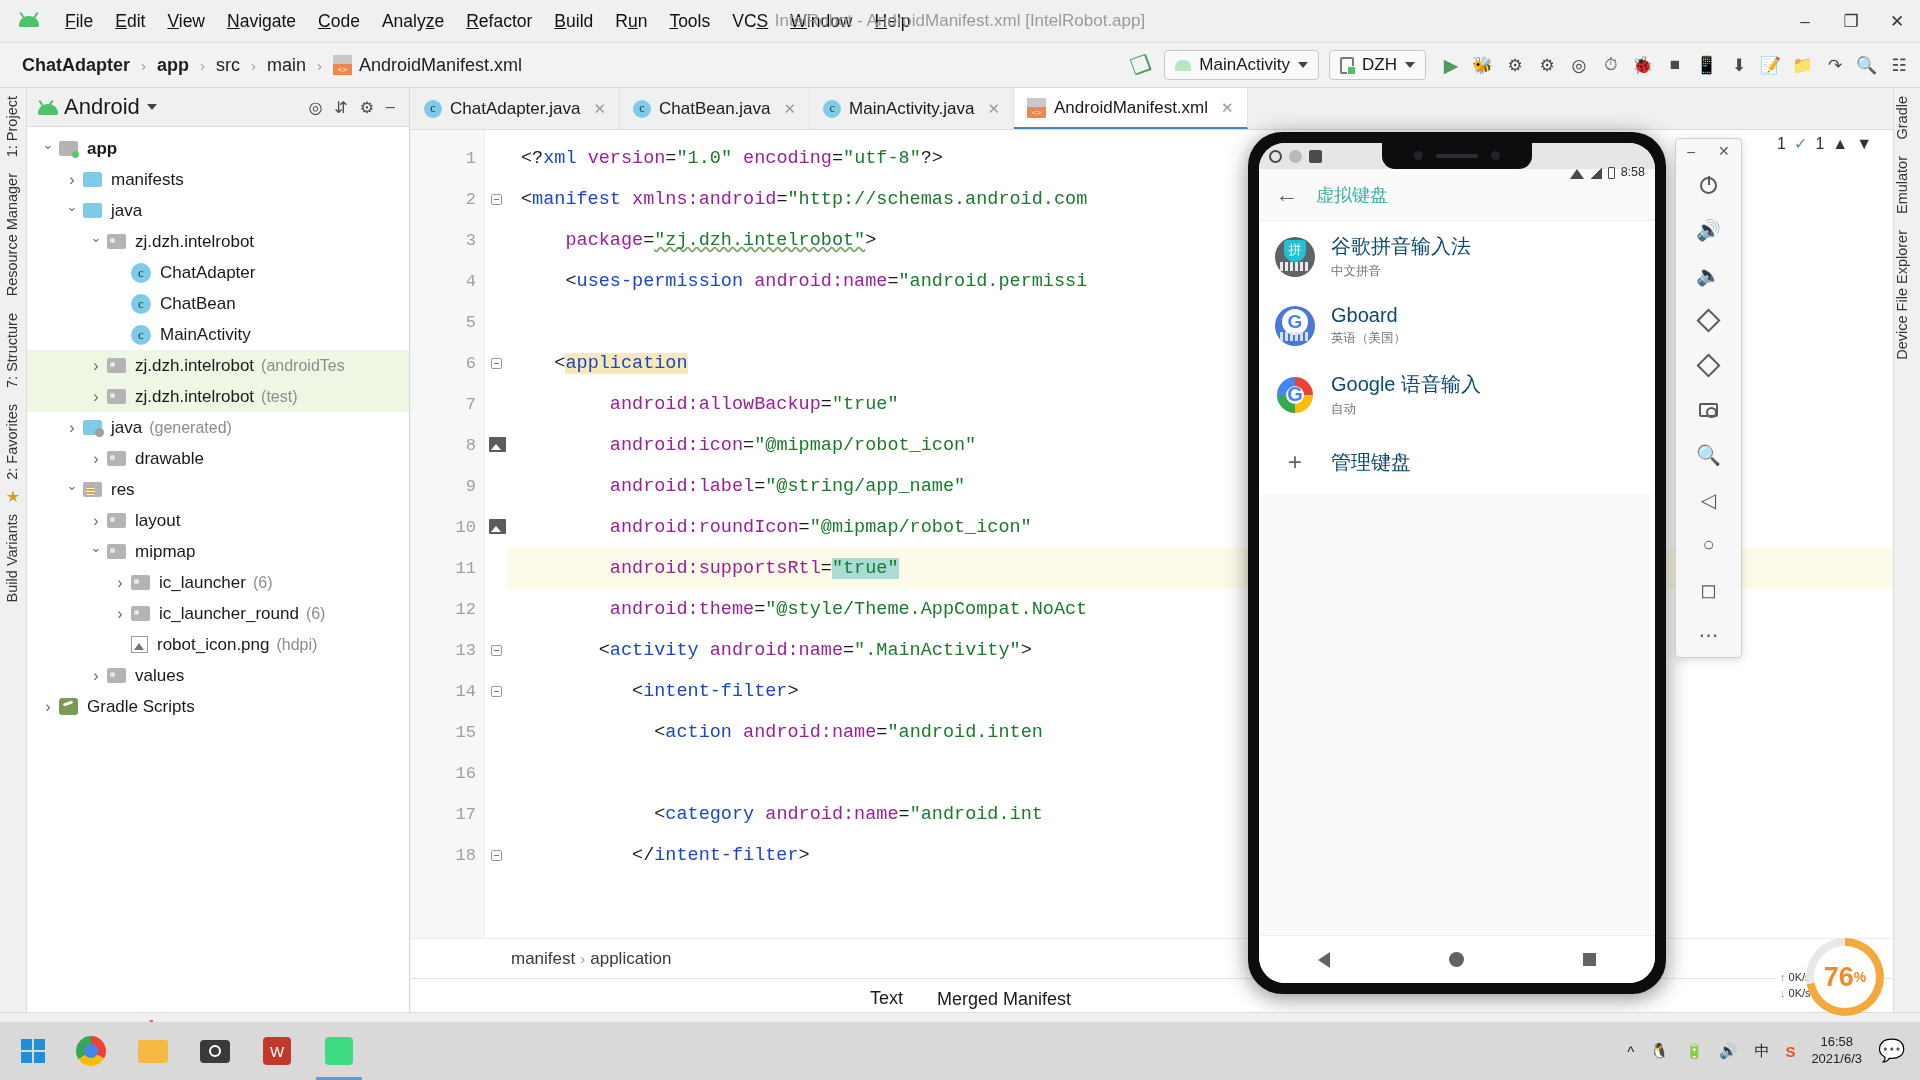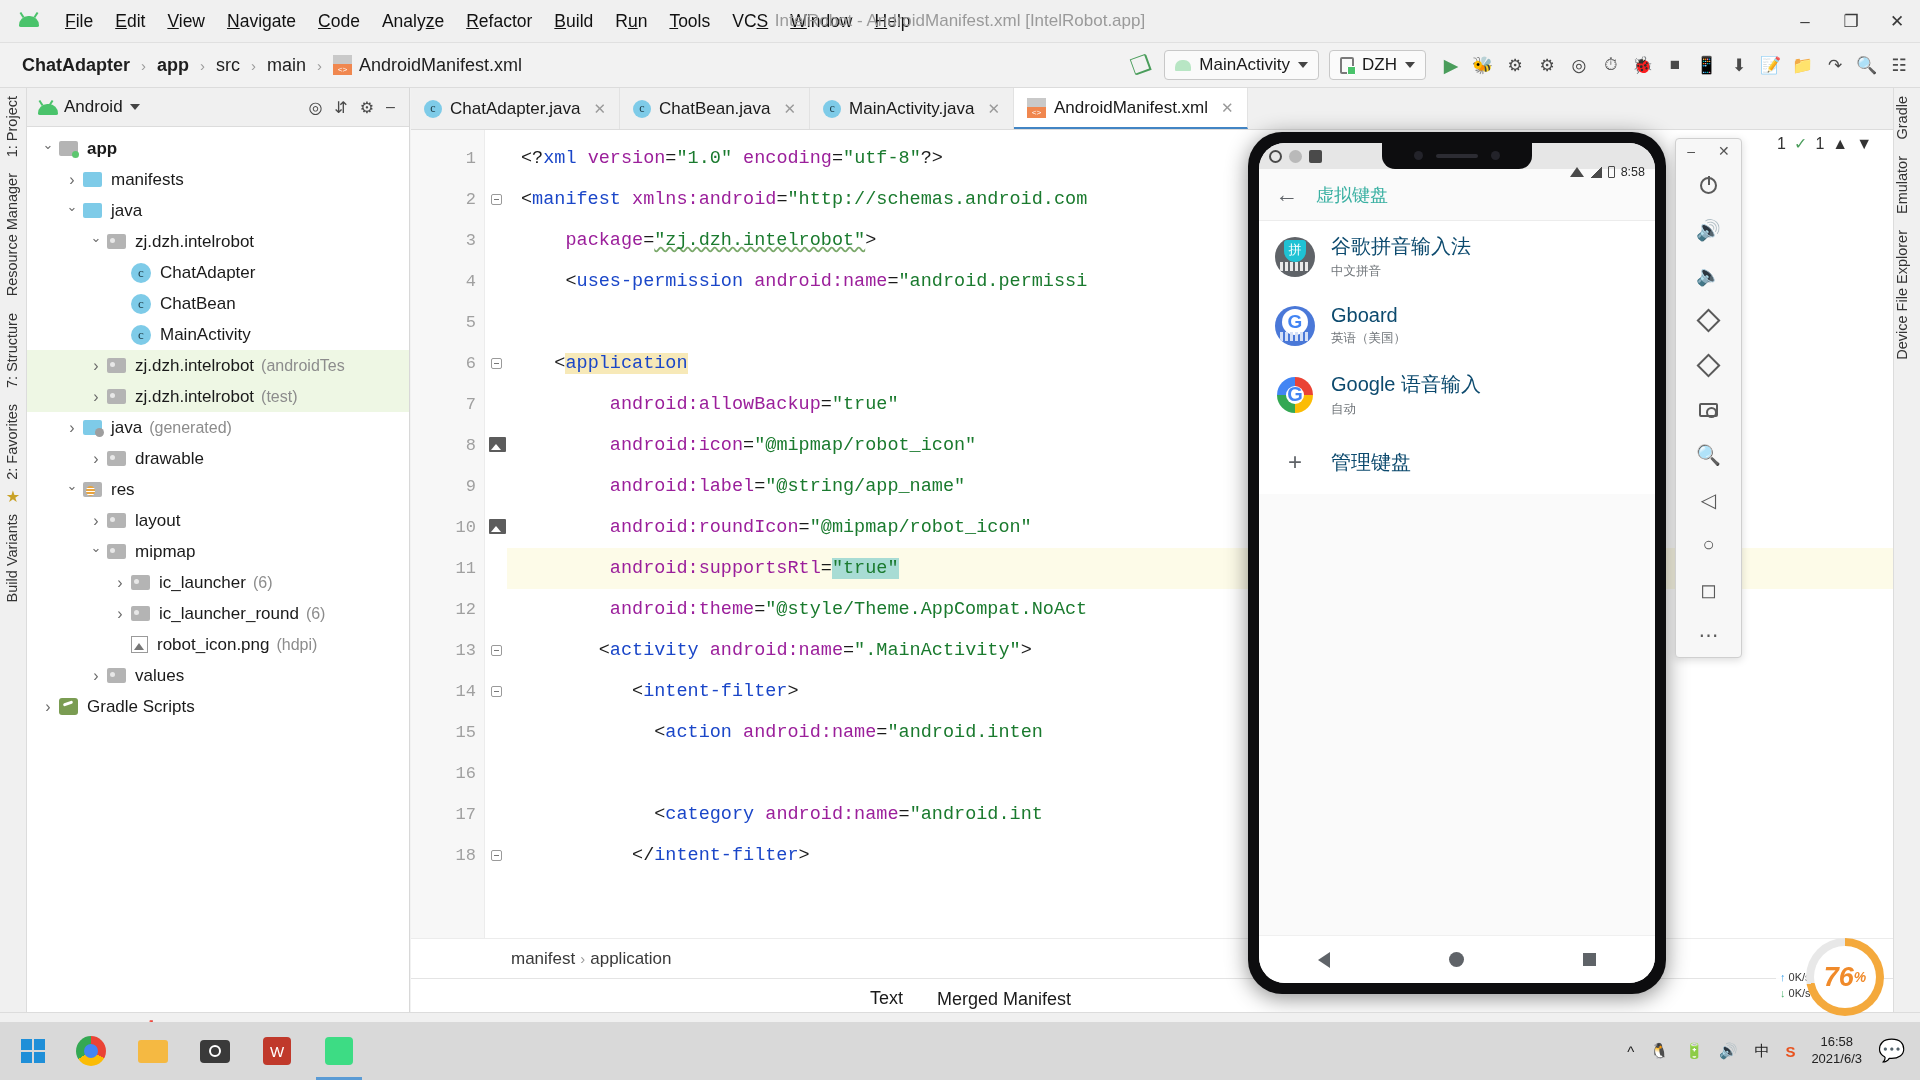--- a/index.html
+++ b/index.html
@@ -107,21 +107,21 @@
   
   .project-panel {
     position:absolute; top:88px; left:27px; width:383px; bottom:60px;
     background:#fff; border-right:1px solid #d8d8d8;
     display:flex; flex-direction:column;
   }
   .pp-head {
     height:39px; background:#f0f0f0; border-bottom:1px solid #dcdcdc;
     display:flex; align-items:center; padding:0 8px; gap:8px;
   }
-  .pp-title { font-size:17px; display:flex; align-items:center; gap:7px; }
+  .pp-title { font-size:22px; display:flex; align-items:center; gap:7px; }
   .pp-tools { margin-left:auto; display:flex; gap:12px; align-items:center; color:#4a4a4a; font-size:16px; padding-right:6px;}
   .tree { flex:1; overflow:hidden; padding-top:6px; font-size:17px; }
   .trow {
     display:flex; align-items:center; height:31px; padding-left:10px; white-space:nowrap;
   }
   .trow.hl { background:#eef7e4; }
   .arrow { width:22px; text-align:center; color:#6b6b6b; font-size:13px; flex:none; }
   .arrow.open:before { content:"\2304"; position:relative; top:-4px; }
   .arrow.closed:before { content:"\203A"; font-size:16px; }
   .ficon {
@@ -218,21 +218,21 @@
     width:150px; height:26px; background:#0d0d0f; border-radius:0 0 13px 13px; z-index:5;
   }
   .notch .cam { position:absolute; top:8px; width:9px;height:9px;border-radius:50%;background:#23232a; }
   .notch .cam.a{left:32px;} .notch .cam.b{right:32px;}
   .notch .spk { position:absolute; left:50%; transform:translateX(-50%); top:11px; width:42px;height:4px;border-radius:2px;background:#2c2c33;}
   .emu-status {
     height:26px; background:#e6e6e6; display:flex; align-items:center;
     padding:0 10px; font-size:12.5px; color:#2a2a2a;
   }
   .emu-status .left { display:flex; gap:7px; align-items:center; }
-  .emu-status .right { margin-left:auto; display:flex; gap:6px; align-items:center;margin-top:32px; }
+  .emu-status .right { margin-left:auto; display:flex; gap:6px; align-items:flex-end;margin-top:32px; }
   .si { width:13px; height:13px; display:inline-block; }
   .si.gear { border:2px solid #4a4a4a; border-radius:50%; }
   .si.circle { background:#b9b9b9; border-radius:50%; }
   .si.sd { background:#4a4a4a; border-radius:2px 2px 2px 2px; }
   .si.wifi { width:0;height:0;border-left:7px solid transparent;border-right:7px solid transparent;border-bottom:10px solid #4a4a4a;}
   .si.sig { width:12px;height:11px;background:linear-gradient(135deg,transparent 49%,#4a4a4a 50%); }
   .si.bat { width:7px;height:12px;border:1.5px solid #4a4a4a;border-radius:1px; }
   .emu-appbar {
     height:52px; background:#fafafa; display:flex; align-items:center; gap:18px; padding:0 16px;
     border-bottom:1px solid #ececec;
@@ -333,21 +333,21 @@
   .floating-widget {
     position:absolute; right:36px; bottom:60px; width:108px; height:84px; z-index:40;
   }
   .fw-ring {
     position:absolute; right:0; bottom:4px; width:78px;height:78px;border-radius:50%;
     background:conic-gradient(#f4a93c 0 72%, #e8e8e8 72% 100%);
     display:flex; align-items:center; justify-content:center;
   }
   .fw-ring .inner {
     width:62px;height:62px;border-radius:50%;background:#fff;display:flex;align-items:center;justify-content:center;
-    color:#f08a2a; font-size:27px; font-weight:bold;font-style:italic;
+    color:#f08a2a; font-size:27px; font-weight:bold;
   }
   .fw-speed {
     position:absolute; left:0; bottom:16px; background:rgba(255,255,255,.9);
     font-size:11px; color:#333; line-height:1.45; padding:2px 4px; border-radius:3px;
   }
   .fw-speed .up{color:#3aa0e8;} .fw-speed .dn{color:#4ab36b;}
   .editor-right-info {
     position:absolute; right:48px; top:134px; display:flex; align-items:center; gap:8px;
     font-size:16px; color:#333; z-index:6;
   }

